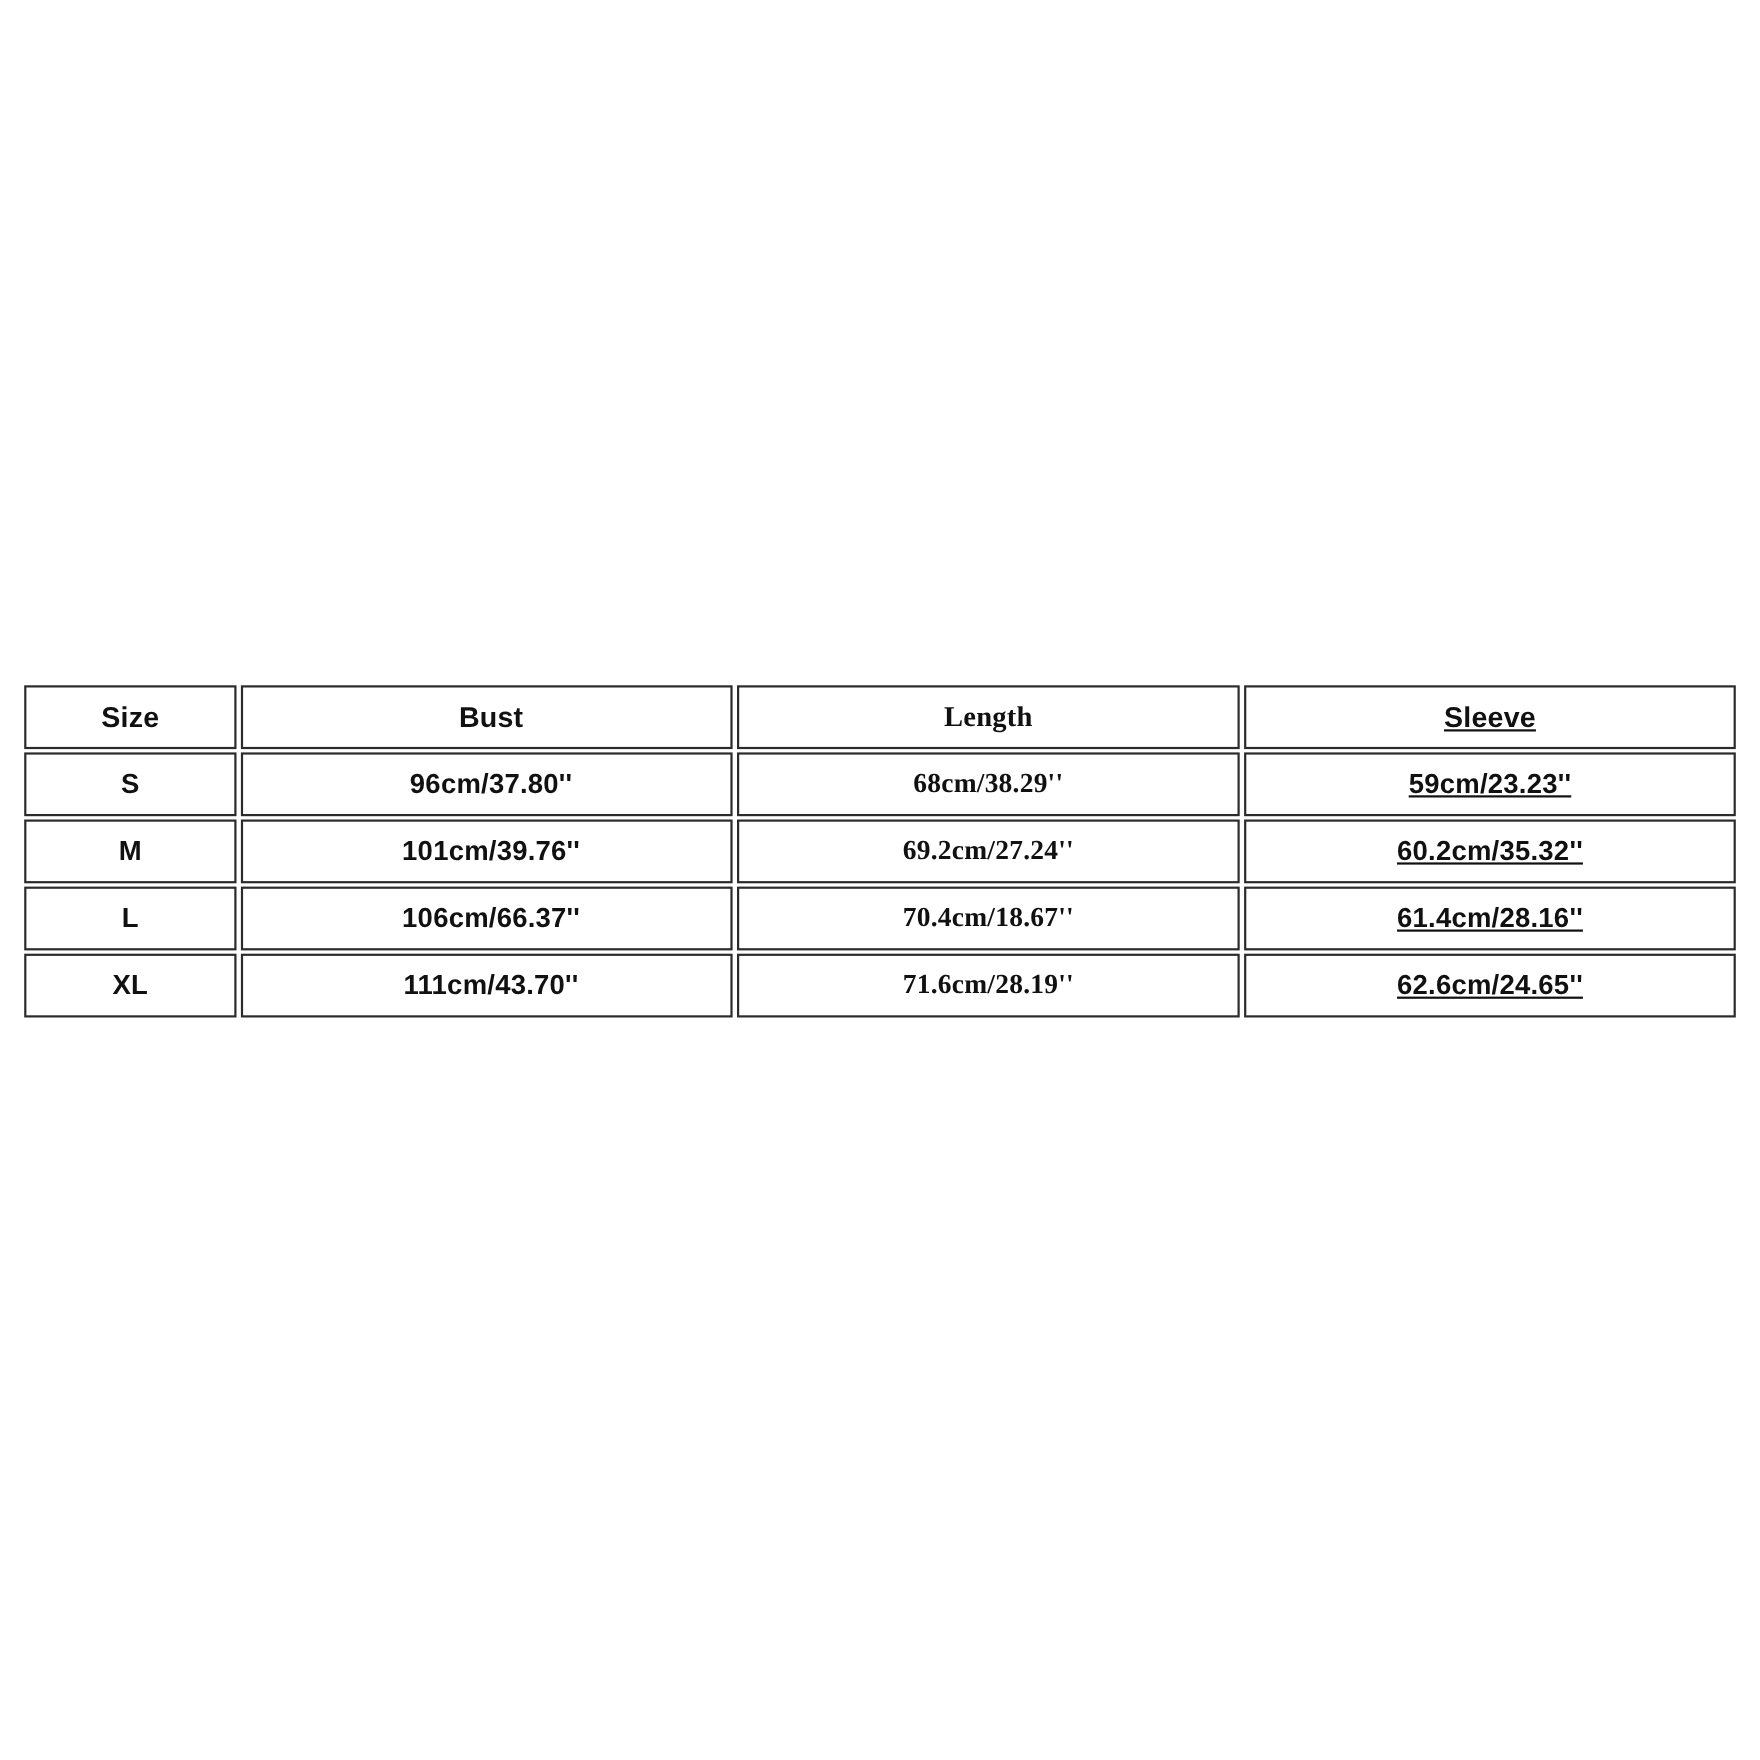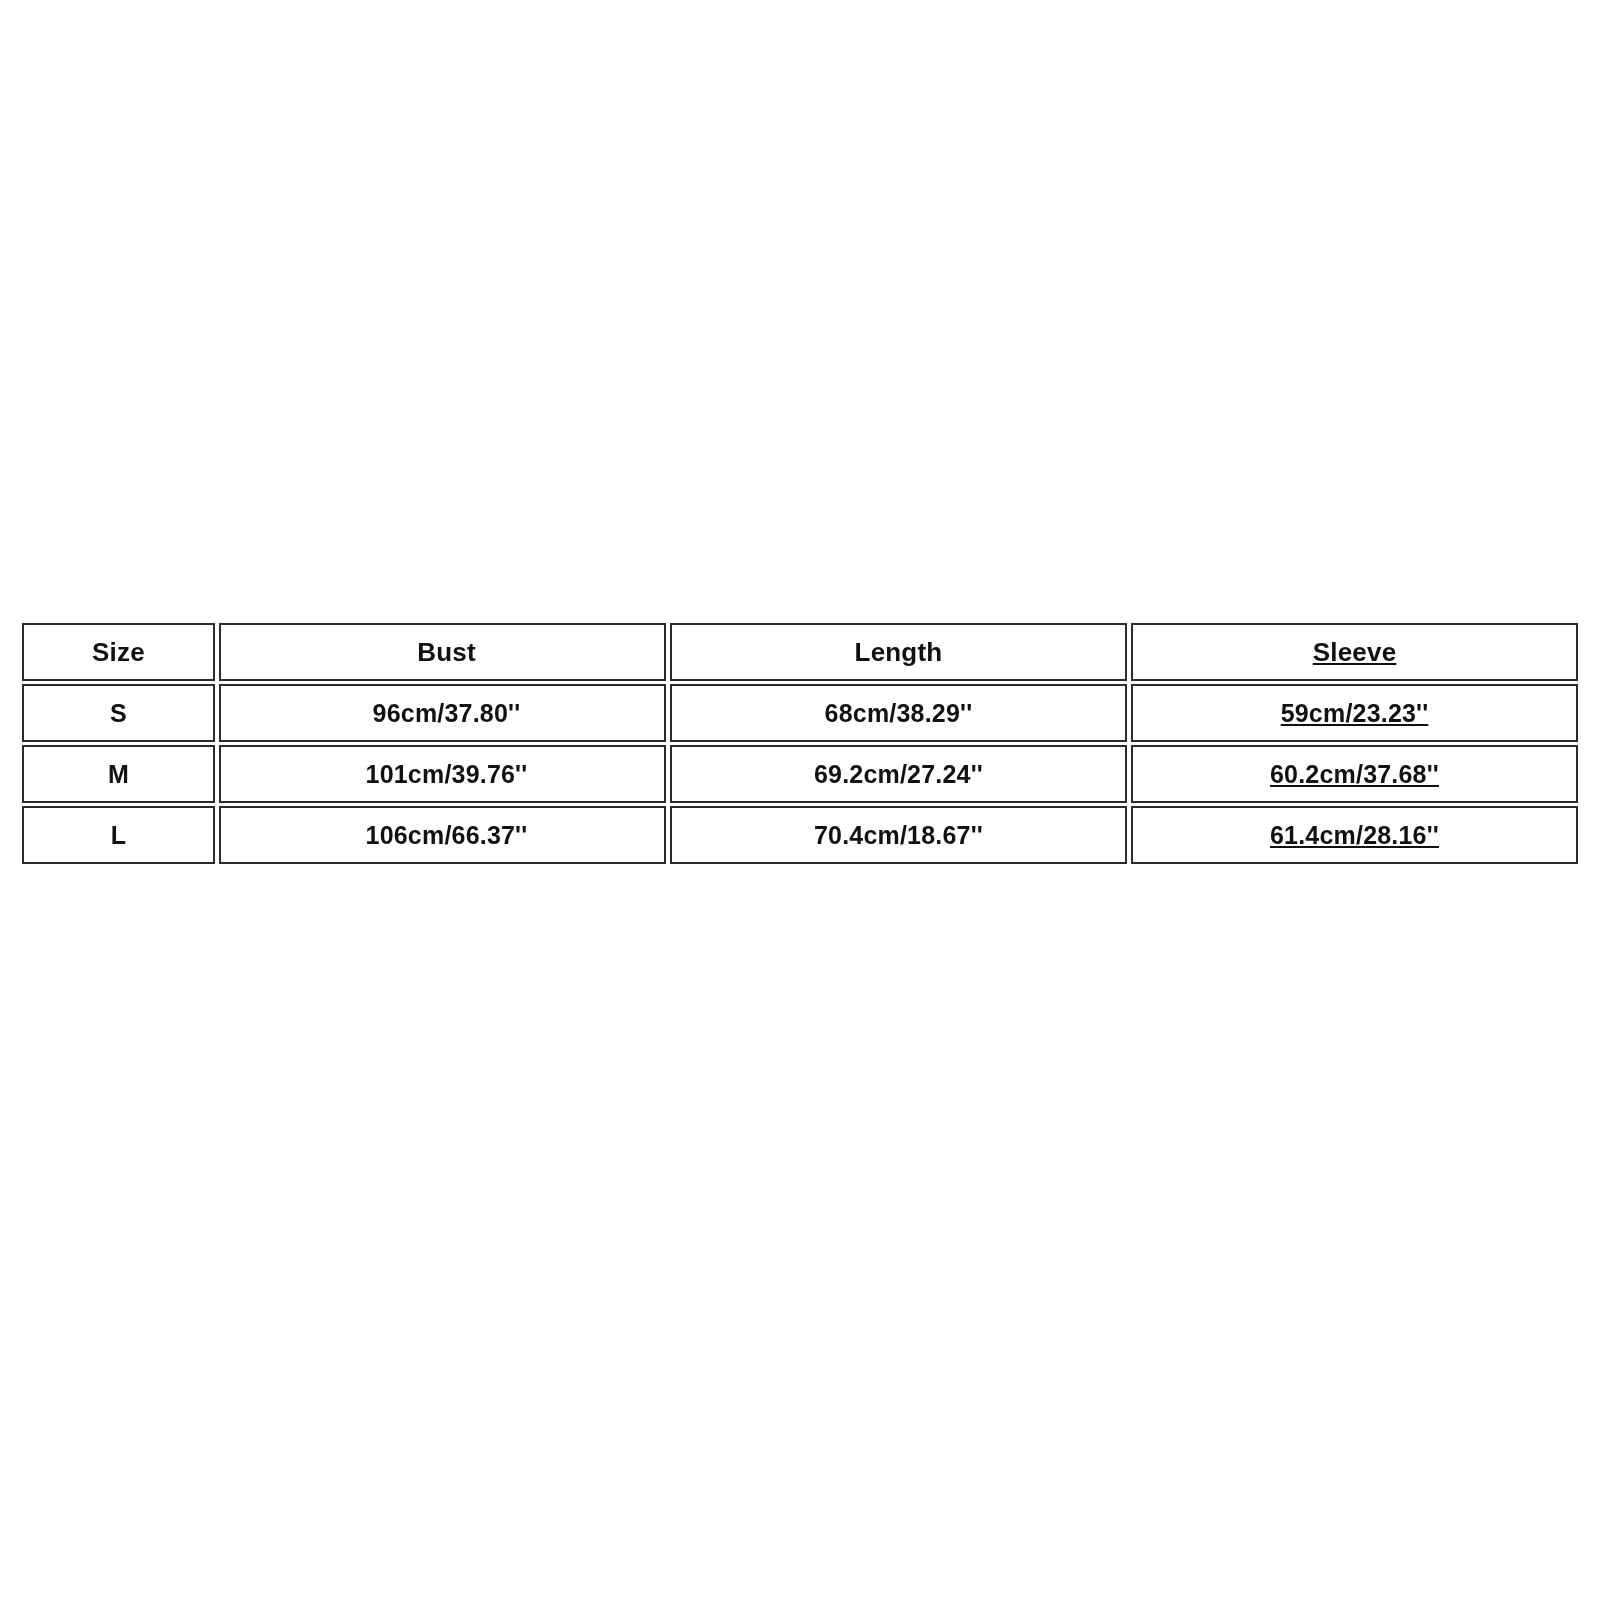--- a/index.html
+++ b/index.html
@@ -33,21 +33,21 @@
     height: 58px;
     font-size: 25px;
     font-weight: bold;
     color: #111111;
     letter-spacing: 0.2px;
     padding: 0 4px;
     box-sizing: border-box;
   }
   table.size-chart td.col-size { width: 190px; }
   table.size-chart td.col-bust { width: 440px; padding-left: 12px; }
-  table.size-chart td.col-length { width: 450px; }
+  table.size-chart td.col-length { width: 450px; font-family: Liberation Serif, serif; }
   table.size-chart td.col-sleeve { width: 440px; text-decoration: underline; }
 
   tr.header-row td {
     font-size: 26px;
   }
 </style>
 </head>
 <body>
 
 <div class="chart-wrap">
@@ -62,23 +62,29 @@
       <tr>
         <td class="col-size">S</td>
         <td class="col-bust">96cm/37.80''</td>
         <td class="col-length">68cm/38.29''</td>
         <td class="col-sleeve">59cm/23.23''</td>
       </tr>
       <tr>
         <td class="col-size">M</td>
         <td class="col-bust">101cm/39.76''</td>
         <td class="col-length">69.2cm/27.24''</td>
-        <td class="col-sleeve">60.2cm/37.68''</td>
+        <td class="col-sleeve">60.2cm/35.32''</td>
       </tr>
       <tr>
         <td class="col-size">L</td>
         <td class="col-bust">106cm/66.37''</td>
         <td class="col-length">70.4cm/18.67''</td>
         <td class="col-sleeve">61.4cm/28.16''</td>
       </tr>
+      <tr>
+        <td class="col-size">XL</td>
+        <td class="col-bust">111cm/43.70''</td>
+        <td class="col-length">71.6cm/28.19''</td>
+        <td class="col-sleeve">62.6cm/24.65''</td>
+      </tr>
     </tbody>
   </table>
 </div>
 
 </body></html>

